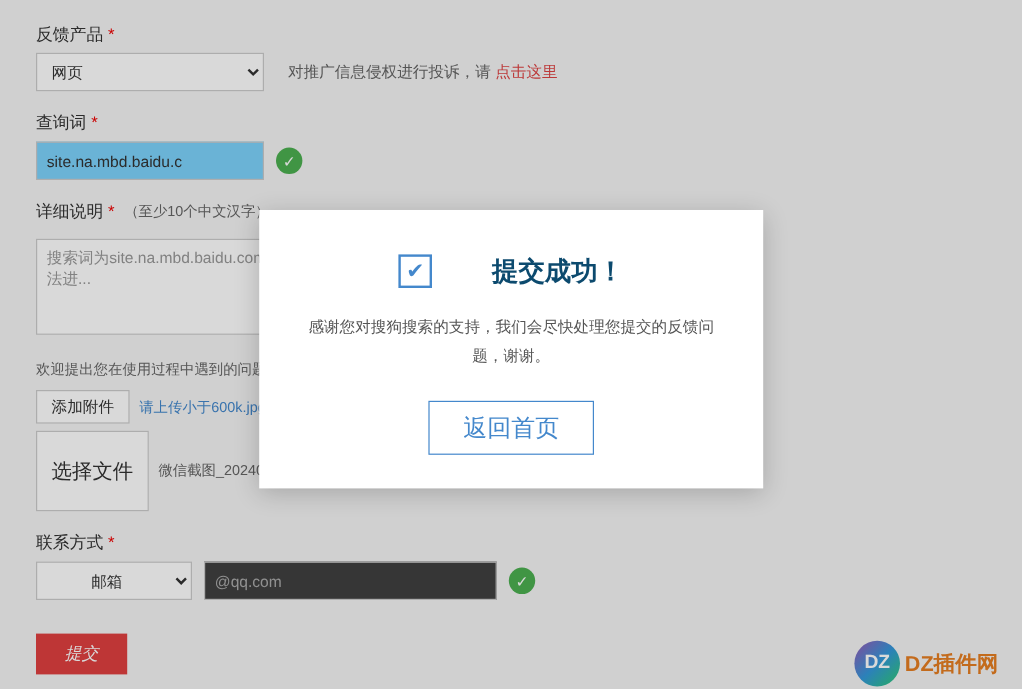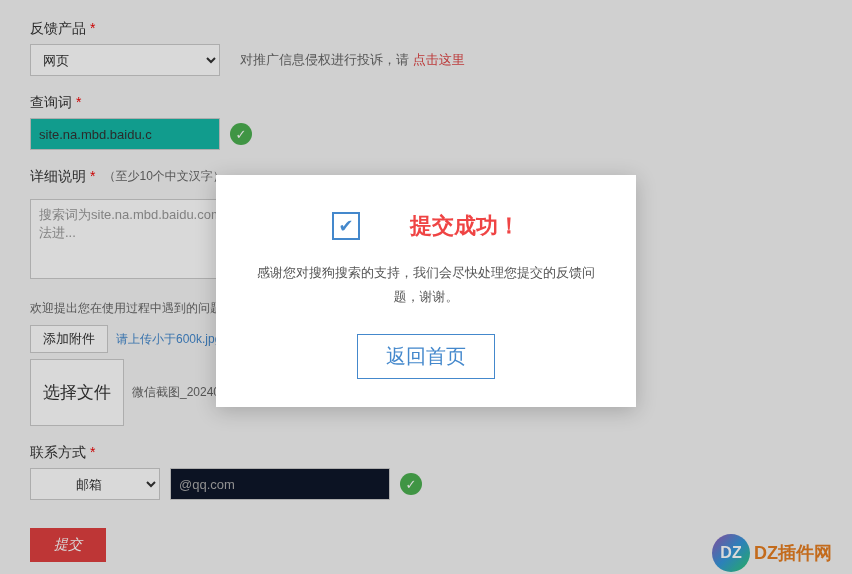--- a/index.html
+++ b/index.html
@@ -62,21 +62,21 @@
       appearance: auto;
     }
 
     input.form-input {
       width: 190px;
       height: 32px;
       border: 1px solid #ccc;
       padding: 0 8px;
       font-size: 13px;
       color: #333;
-      background: #14b8a6;
+      background: #7dd3fc;
     }
 
     .check-icon {
       width: 22px;
       height: 22px;
       background: #4caf50;
       border-radius: 50%;
       display: flex;
       align-items: center;
       justify-content: center;
@@ -147,27 +147,27 @@
       font-size: 12px;
     }
 
     .contact-row {
       display: flex;
       align-items: center;
       gap: 10px;
     }
 
     input.contact-input {
-      width: 220px;
+      width: 244px;
       height: 32px;
       border: 1px solid #ccc;
       padding: 0 8px;
       font-size: 13px;
       color: #aaa;
-      background: #0f172a;
+      background: #404040;
     }
 
     .btn-submit {
       background: #e04040;
       color: #fff;
       border: none;
       padding: 8px 24px;
       font-size: 14px;
       cursor: pointer;
       margin-top: 10px;
@@ -241,21 +241,21 @@
       align-items: center;
       justify-content: center;
       color: #4488cc;
       font-size: 18px;
       flex-shrink: 0;
     }
 
     .modal-title {
       font-size: 22px;
       font-weight: bold;
-      color: #ef4444;
+      color: #0c4a6e;
       margin-left: 40px;
     }
 
     .modal-desc {
       font-size: 13px;
       color: #555;
       line-height: 1.8;
       margin-bottom: 26px;
     }
 

